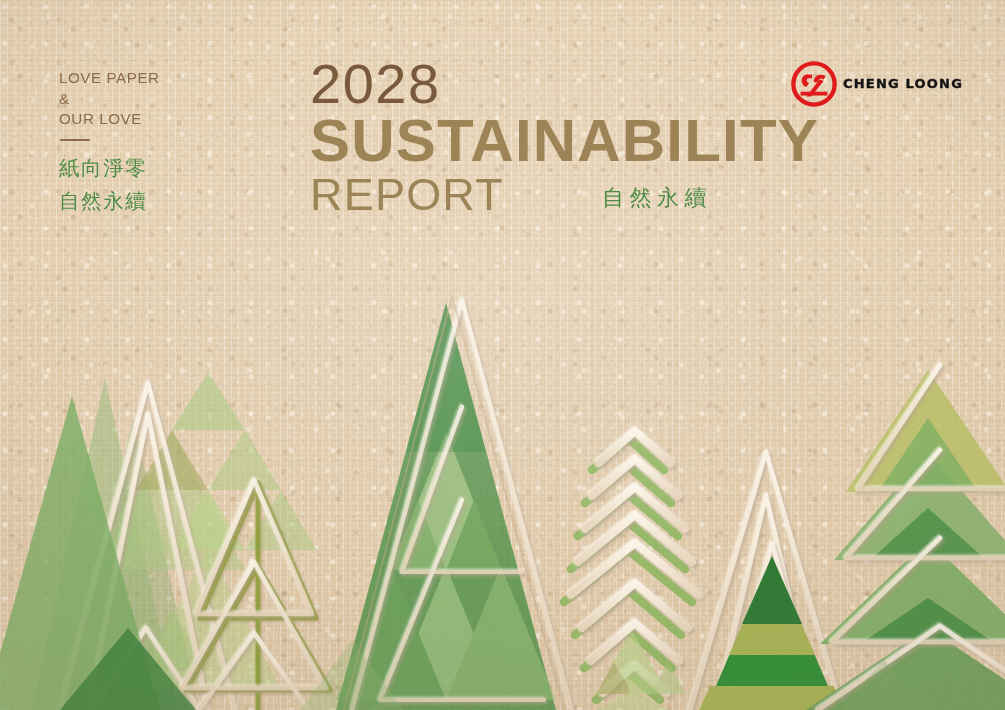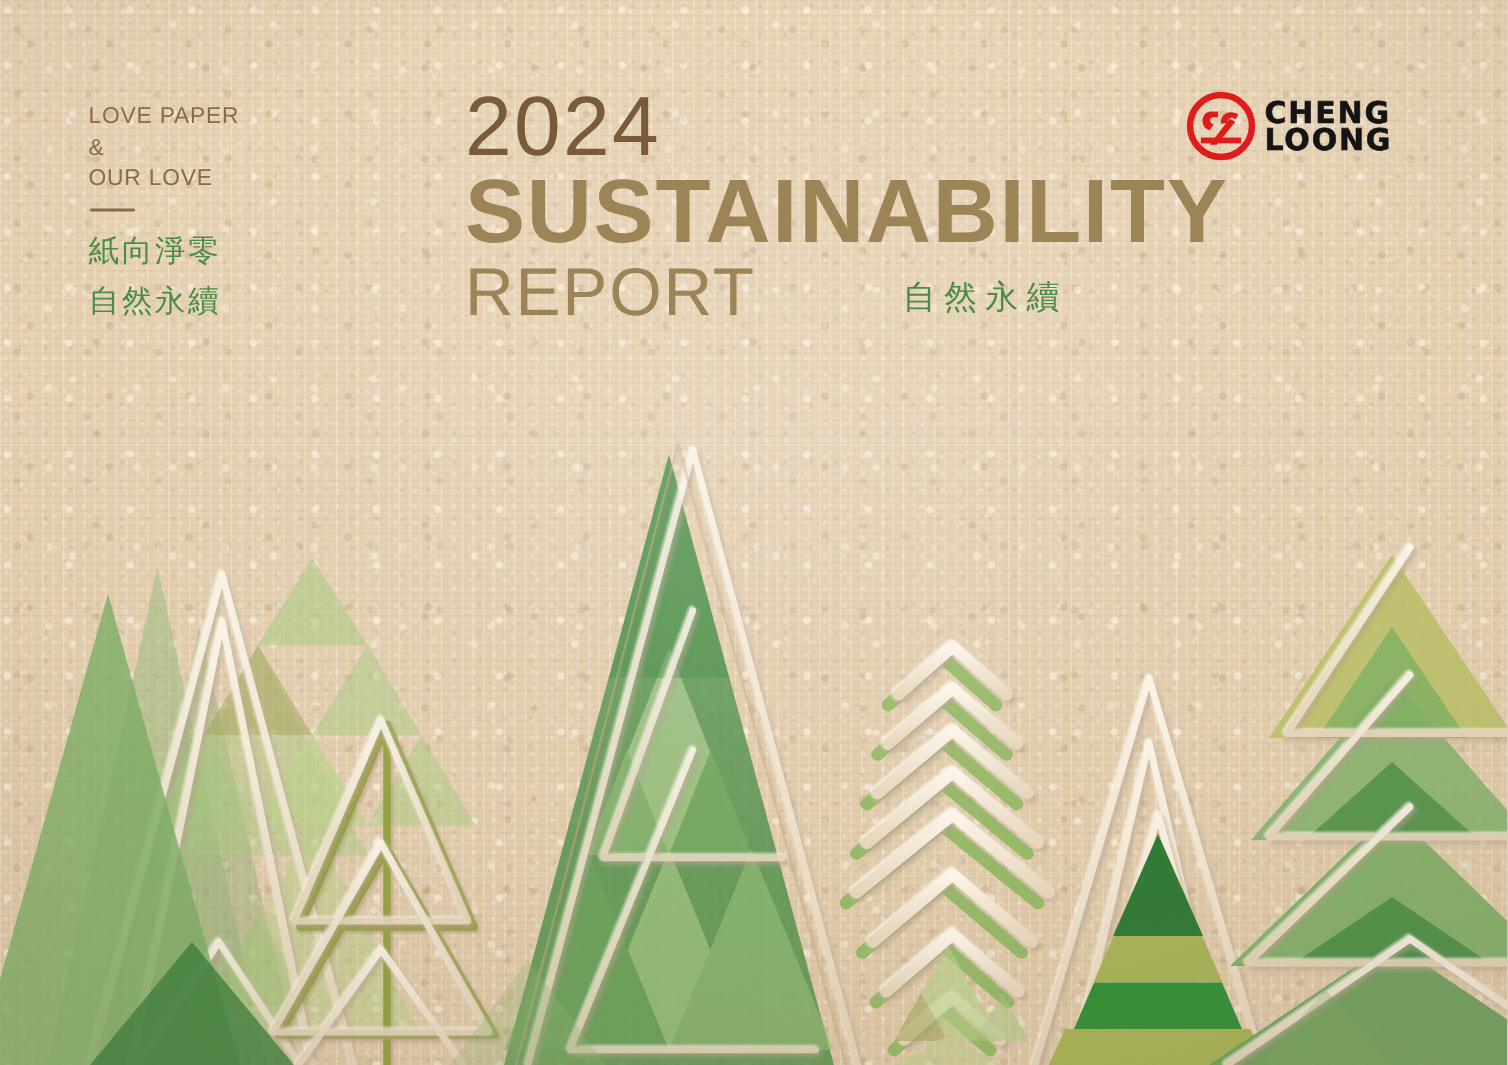--- a/index.html
+++ b/index.html
@@ -51,21 +51,21 @@
   .t-rowwrap{display:flex;align-items:baseline;gap:46px;}
   .t-rep{color:#9c8456;font-size:45px;line-height:54px;letter-spacing:1.2px;font-weight:400;}
   .t-cn{color:#4c8c46;font-size:22px;letter-spacing:5.5px;margin-left:52px;position:relative;top:-5px;}
 
   
   .logo{position:absolute;left:790px;top:60px;display:flex;align-items:center;}
   .logo-mark{width:48px;height:48px;flex:0 0 48px;}
   .logo-right{margin-left:5px;}
   .logo-cjk{font-size:34px;line-height:34px;color:#141414;font-weight:700;letter-spacing:1px;
     font-family:"DejaVu Sans","Liberation Sans",sans-serif;}
-  .logo-en{font-size:20px;line-height:18px;color:#141414;font-weight:700;letter-spacing:1.2px;
+  .logo-en{font-size:13px;line-height:18px;color:#141414;font-weight:700;letter-spacing:1.2px;
     margin-top:0;font-family:"DejaVu Sans","Liberation Sans",sans-serif;
     -webkit-text-stroke:.4px #141414;}
 </style>
 </head>
 <body>
 
 <div id="cover">
 
   <div class="kraft"></div>
   <div class="kraft2"></div>
@@ -239,21 +239,21 @@
   <div class="tagline">
     <div class="ln">LOVE PAPER</div>
     <div class="ln">&amp;</div>
     <div class="ln">OUR LOVE</div>
     <div class="rule"></div>
     <div class="cn">紙向淨零</div>
     <div class="cn">自然永續</div>
   </div>
 
   <div class="title">
-    <div class="t-year">2024</div>
+    <div class="t-year">2028</div>
     <div class="t-sus">SUSTAINABILITY</div>
     <div class="t-rowwrap">
       <div class="t-rep">REPORT</div>
       <div class="t-cn">自然永續</div>
     </div>
   </div>
 
   <div class="logo">
     <svg class="logo-mark" viewBox="0 0 100 100" xmlns="http://www.w3.org/2000/svg">
       <circle cx="50" cy="50" r="43" fill="none" stroke="#e01b1b" stroke-width="9"></circle>

